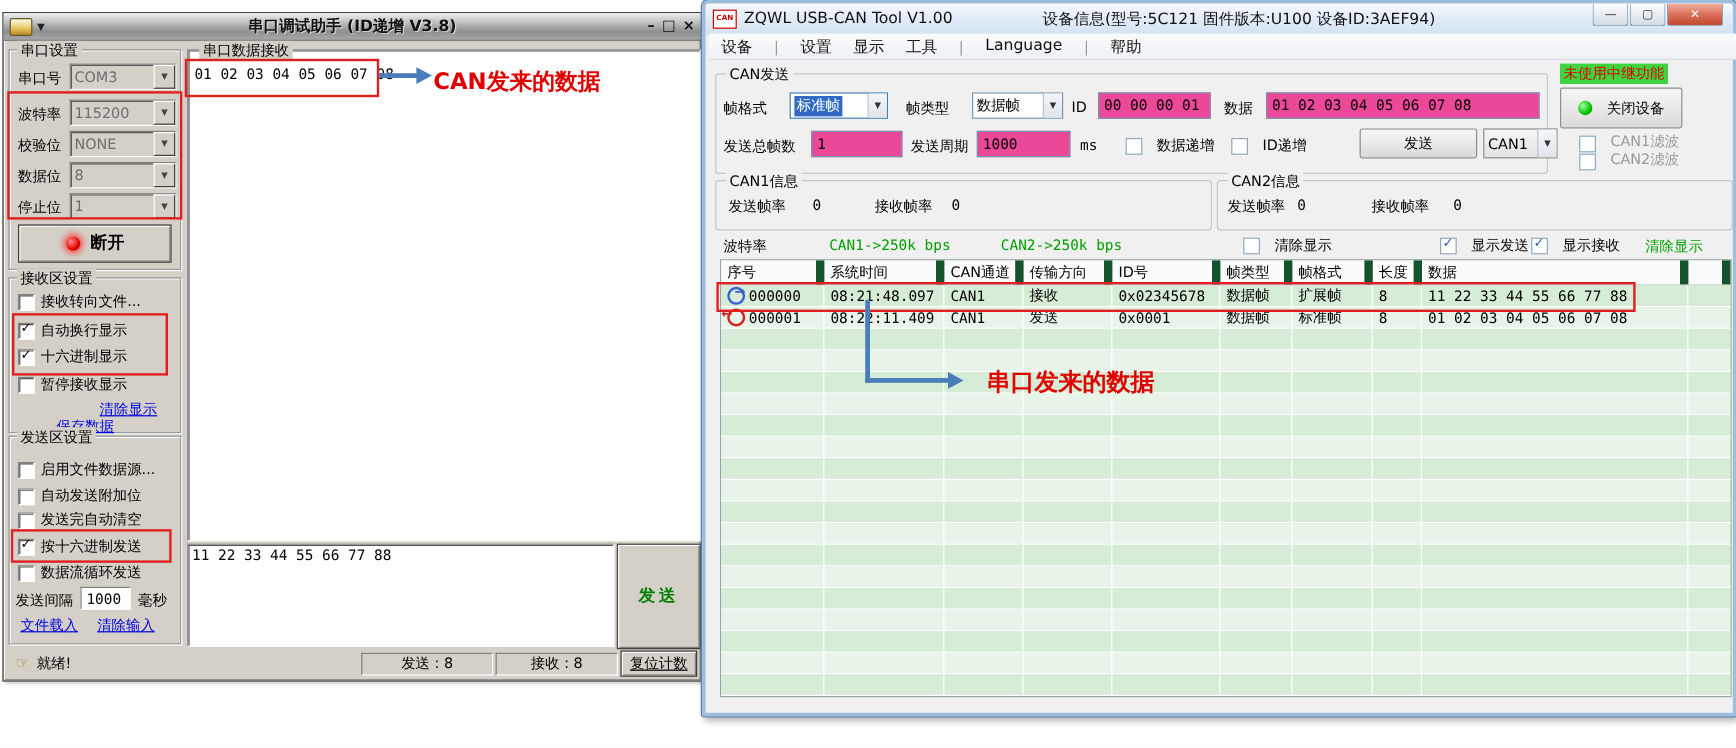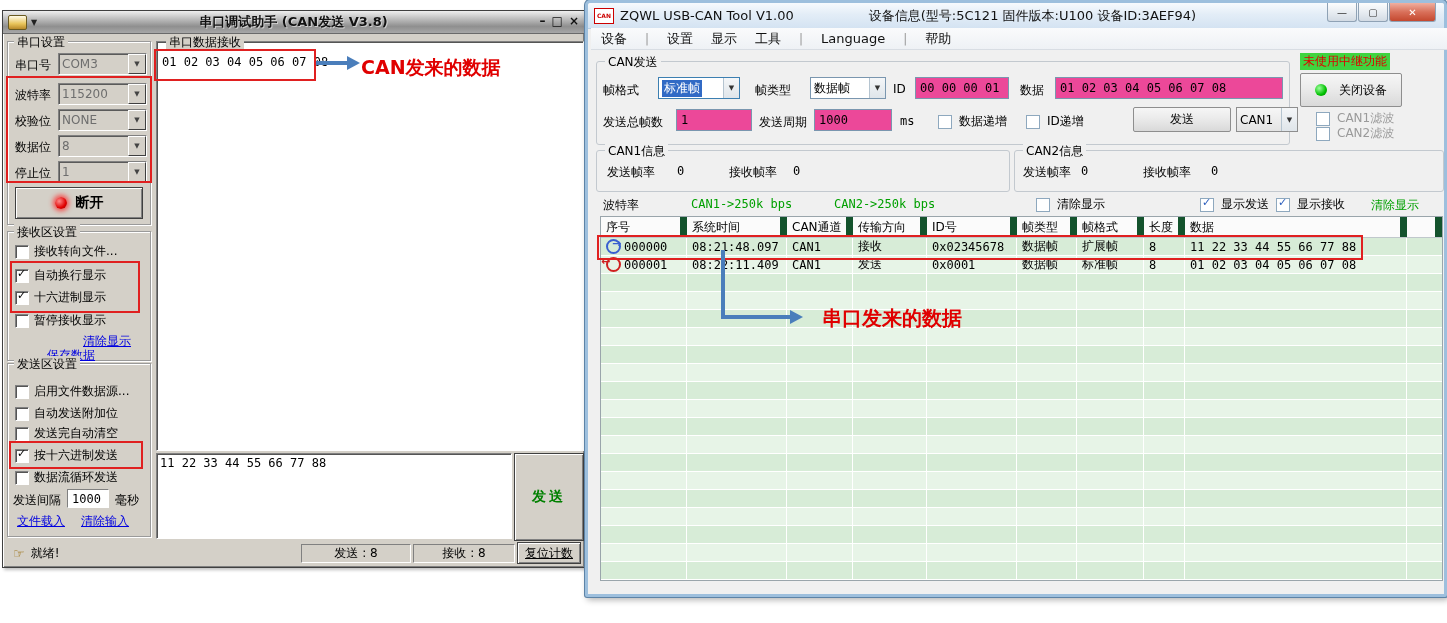--- a/index.html
+++ b/index.html
@@ -77,25 +77,25 @@
   .field7{position:absolute;background:#ec4899;border:1px solid #7a96af;display:flex;align-items:center;
     padding-left:4px;box-sizing:border-box;font-size:12px;}
   .dd7{position:absolute;background:#fff;border:1px solid #7a96af;display:flex;align-items:center;
     padding-left:3px;box-sizing:border-box;font-size:12px;}
   .dd7 .ddbtn{margin-left:auto;width:15px;align-self:stretch;display:flex;align-items:center;justify-content:center;
     font-size:7px;color:#333;background:linear-gradient(#f4f6f8,#dfe5ea);border-left:1px solid #b5c4d0;}
   .dd7.focus{border-color:#3c7fb1;}
   .sel-text{background:#316ac5;color:#fff;padding:0 2px;}
   .btn7{position:absolute;background:linear-gradient(#f6f6f6,#ebebeb 45%,#d9d9d9);border:1px solid #8e8e8e;
     border-radius:2px;display:flex;align-items:center;justify-content:center;font-size:12px;box-sizing:border-box;}
-  .cb7{position:absolute;display:flex;align-items:center;gap:7px;font-size:12px;}
+  .cb7{position:absolute;display:flex;align-items:center;gap:12px;font-size:12px;}
   .cb7 .box{width:12px;height:12px;background:#fff;border:1px solid #8ea8be;position:relative;flex:0 0 auto;}
   .cb7 .box::after{content:"✓";position:absolute;left:1px;top:-3px;font-size:11px;font-weight:bold;color:#2a5dbd;display:none;}
   .cb7.checked .box::after{display:block;}
-  .cb7.dim{color:#9a9a9a;}
+  .cb7.dim{color:#9a9a9a;align-items:flex-end;}
   .green-text{color:#00a000;}
   .relay-notice{position:absolute;left:712px;top:50px;background:#3fd43f;color:#e00000;font-size:12px;padding:0 3px;}
   .led-green{width:12px;height:12px;border-radius:50%;background:radial-gradient(circle at 35% 35%,#9cff9c,#00c000 60%,#008000);margin-right:12px;}
 
   
   #can-table{position:absolute;left:12px;top:213px;width:841px;border:1px solid #9aa5ab;box-sizing:content-box;background:#d7ecd7;}
   .thead{display:flex;background:#fbfbfb;border-bottom:1px solid #c0c8cc;height:20px;align-items:center;}
   .trow{display:flex;height:18px;align-items:center;box-sizing:border-box;border-bottom:1px solid #fff;}
   .trow.dark{background:#d7ecd7;}
   .trow.light{background:#e7f4e7;}
@@ -108,21 +108,21 @@
   .dir-icon.recv{border:2px solid #3a5fd0;}
   .dir-icon.recv::after{content:"→";position:absolute;left:4px;top:-4px;color:#3a5fd0;font-size:11px;font-weight:bold;}
   .dir-icon.send{border:2px solid #d02020;}
   .dir-icon.send::after{content:"←";position:absolute;left:-7px;top:-4px;color:#d02020;font-size:11px;font-weight:bold;}
 </style>
 </head>
 <body>
 
 <div id="serial-win">
   <div class="s-titlebar">
-    <div class="s-title">串口调试助手 (CAN发送 V3.8)</div>
+    <div class="s-title">串口调试助手 (ID递增 V3.8)</div>
     <div class="s-icon"></div>
     <div class="s-icon-dd">▼</div>
     <div class="s-caption">
       <span>–</span>
       <span>□</span>
       <span>×</span>
     </div>
   </div>
 
   <div class="grp" style="left:4px;top:30px;width:142px;height:182px;">

